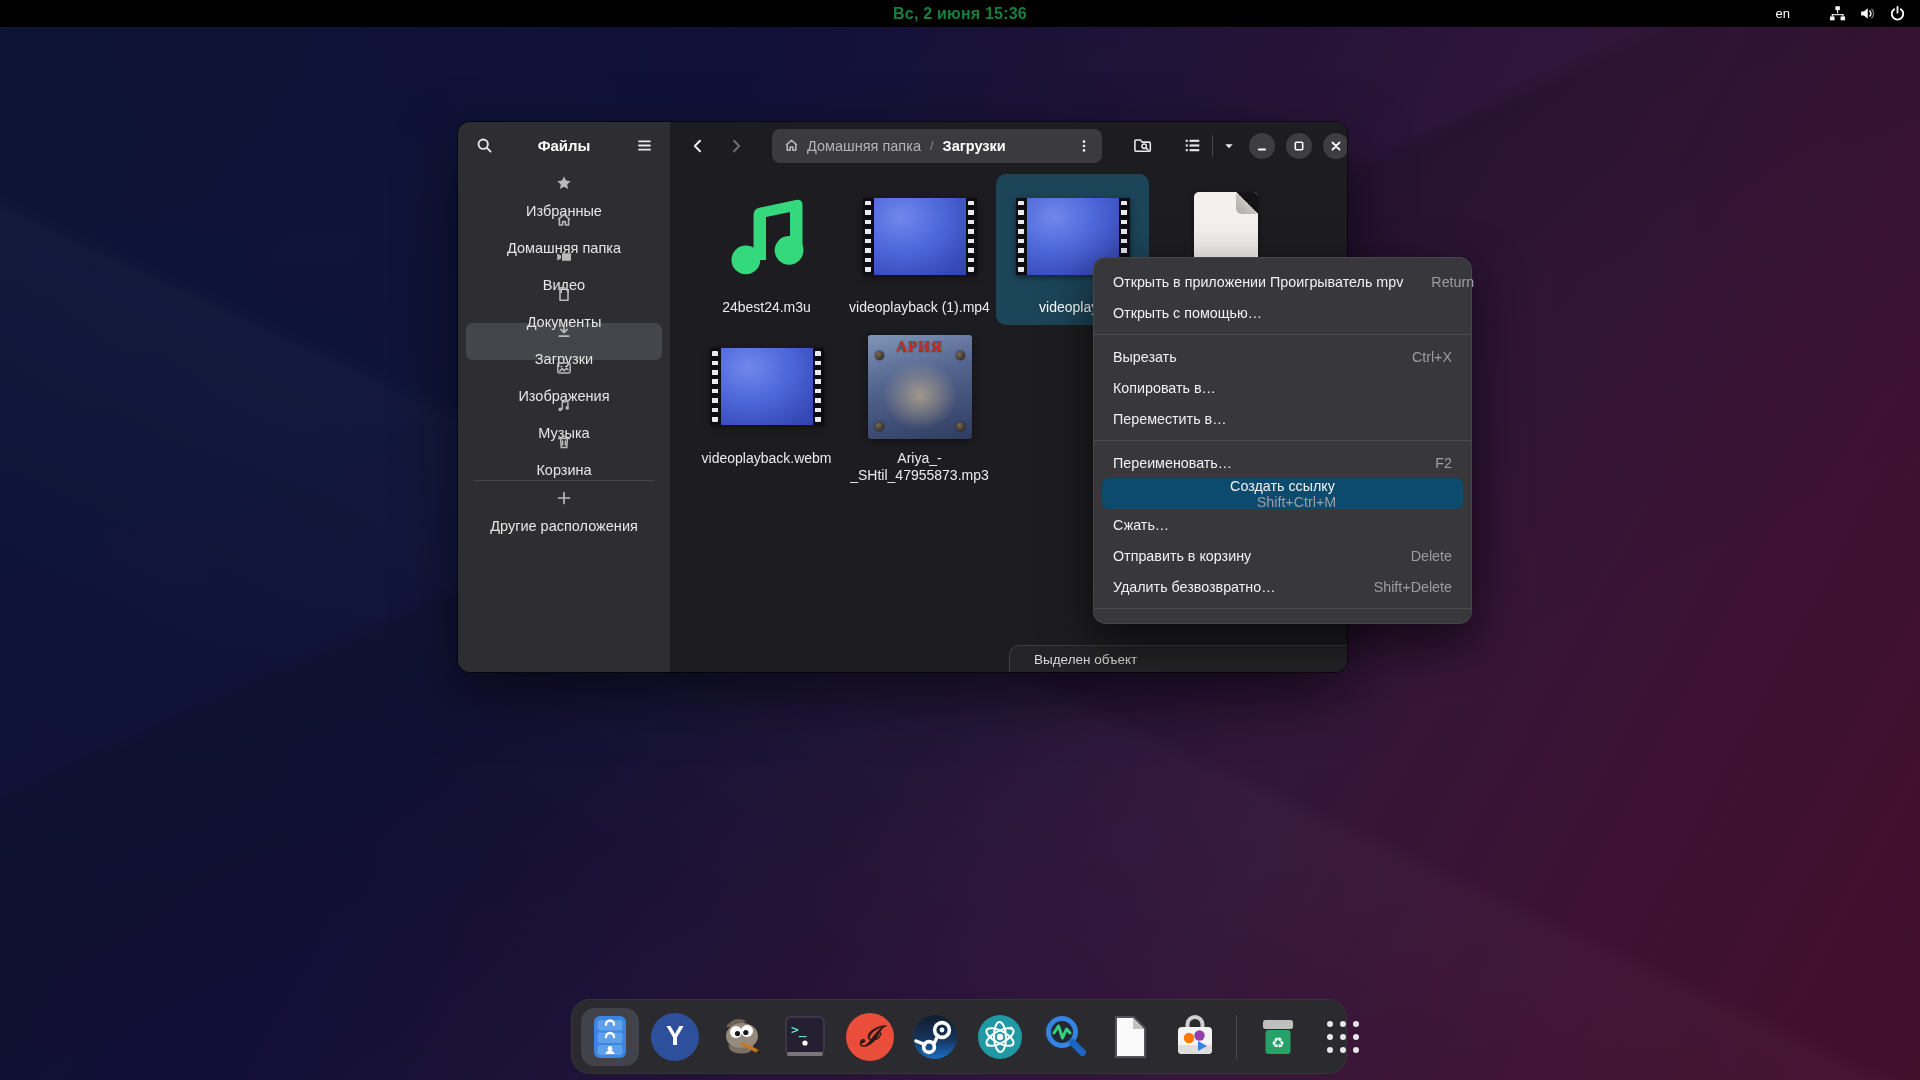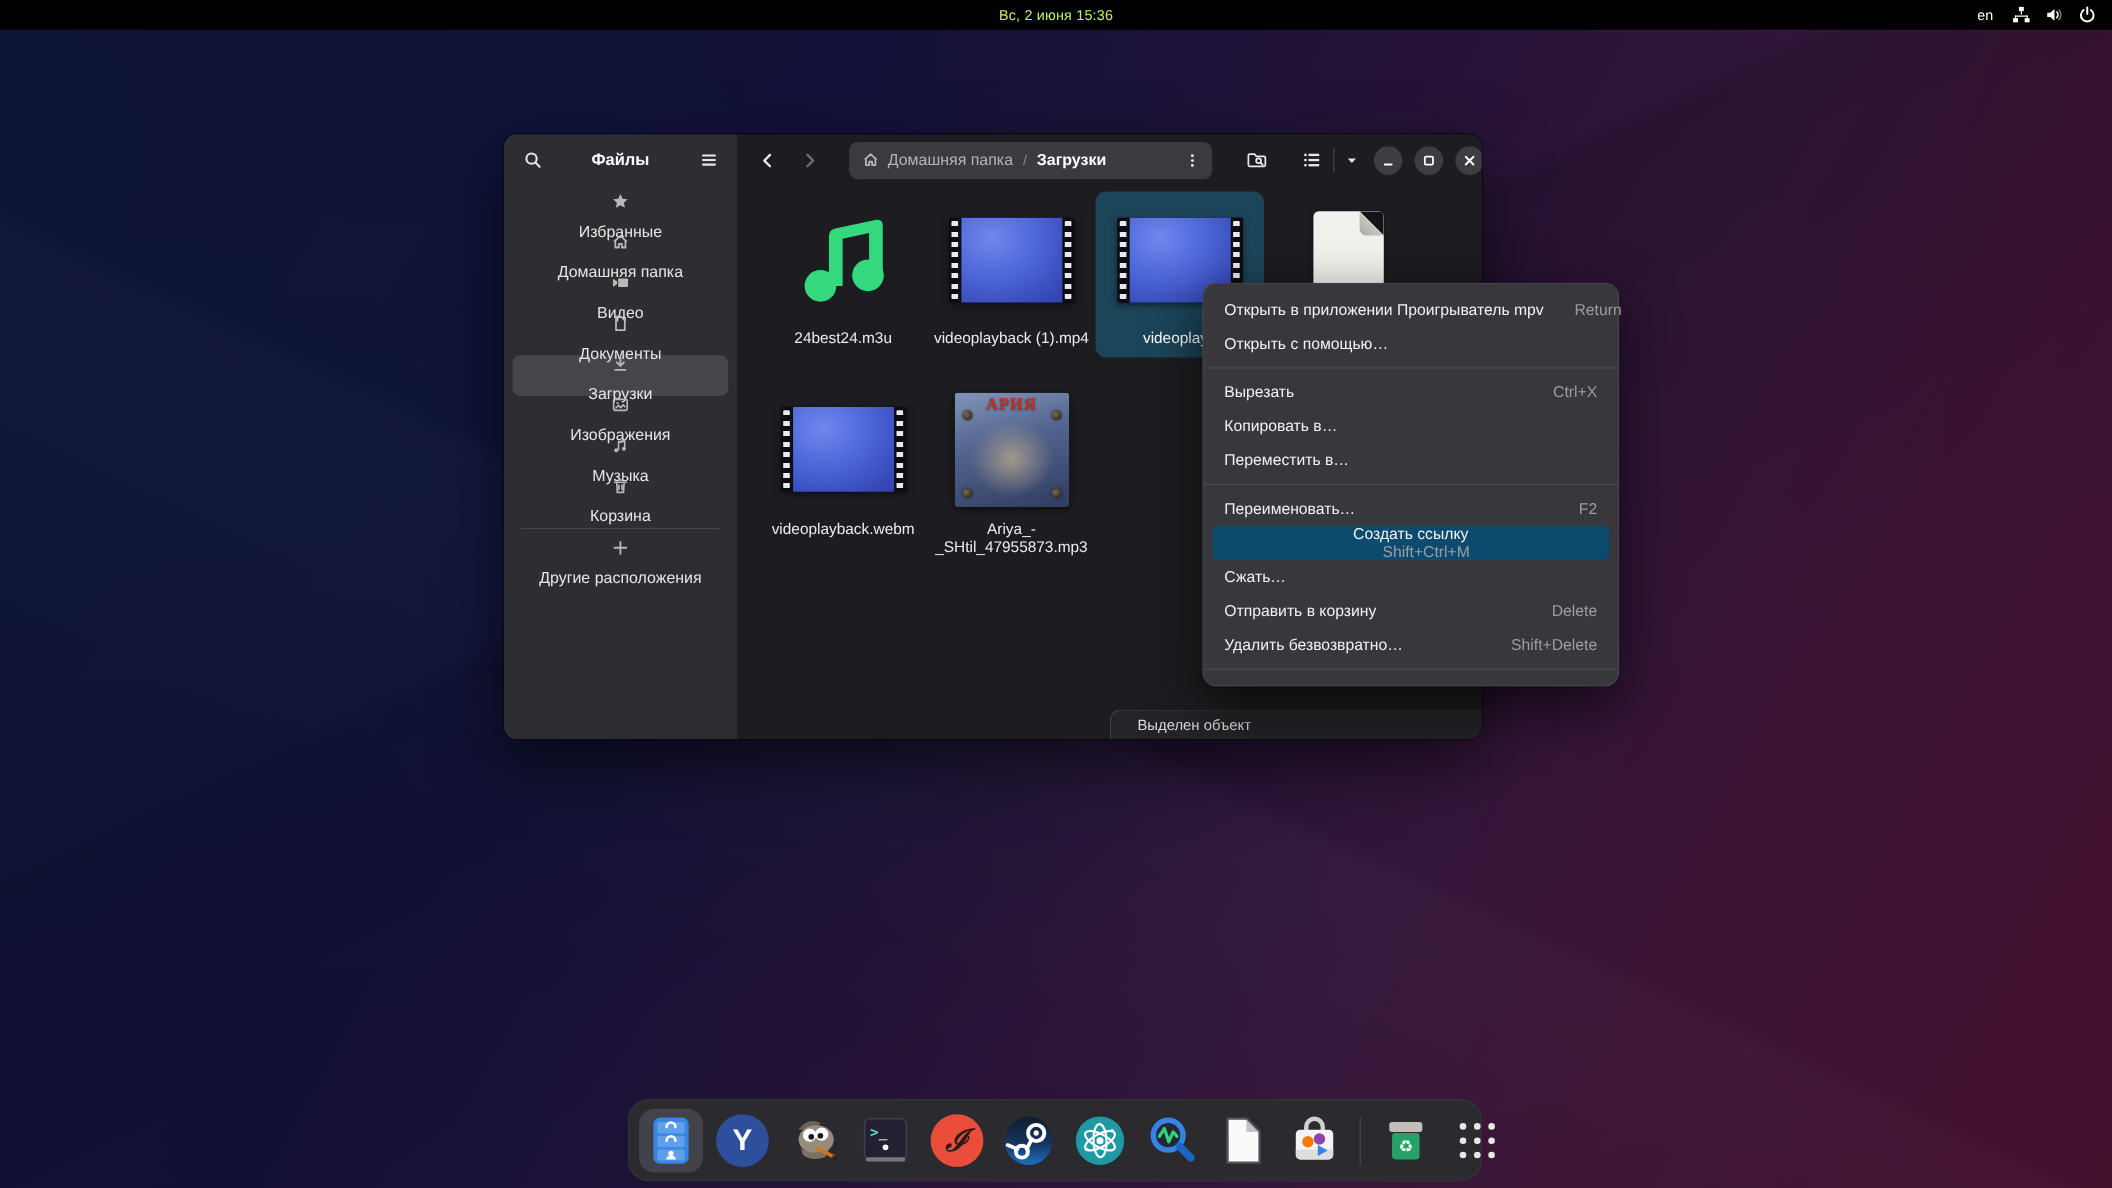--- a/index.html
+++ b/index.html
@@ -10,23 +10,23 @@
       radial-gradient(120% 90% at 12% 38%, rgba(13,21,56,.85) 0%, rgba(13,21,56,0) 55%),
       linear-gradient(118deg, #0e1434 0%, #131039 32%, #241337 52%, #33163a 68%, #3e1233 84%, #43102c 100%);
   }
   #desktop::before{ content:""; position:absolute; inset:0;
       background:linear-gradient(205deg, rgba(255,255,255,0) 55%, rgba(255,255,255,.02) 56%, rgba(255,255,255,0) 75%),
                  linear-gradient(155deg, rgba(0,0,0,0) 40%, rgba(0,0,0,.12) 41%, rgba(0,0,0,0) 70%); }
 
   
   .topbar { position:absolute; left:0; top:0; width:1920px; height:27px; background:#000;
     display:flex; align-items:center; justify-content:center; z-index:200; }
-  .topbar .clock { color:#bef264; font-size:13px; font-weight:400; letter-spacing:.2px; }
+  .topbar .clock { color:#15803d; font-size:16px; font-weight:700; letter-spacing:.2px; }
   .topbar .status { position:absolute; right:14px; top:0; height:27px; display:flex; align-items:center; gap:13px; }
-  .topbar .kbd { color:#fff; font-size:13px; margin-right:4px; }
+  .topbar .kbd { color:#fff; font-size:13px; margin-right:26px; }
   .topbar svg { display:block; }
 
   
   .window { position:absolute; left:458px; top:122px; width:889px; height:550px;
     border-radius:12px; box-shadow:0 22px 60px rgba(0,0,0,.55), 0 0 0 1px rgba(0,0,0,.55);
     overflow:hidden; z-index:20; display:flex; }
   .sidebar { width:212px; background:#2e2e32; flex:none; position:relative; }
   .sb-header { height:47px; display:flex; align-items:center; padding:0 10px; }
   .sb-title { flex:1; text-align:center; color:#fff; font-size:15px; font-weight:700; }
   .sb-btn { width:32px; height:32px; border-radius:7px; display:flex; align-items:center; justify-content:center; color:#e8e8e8; }
@@ -50,21 +50,21 @@
   .kebab-btn { margin-left:auto; width:28px; height:28px; border-radius:6px; display:flex; align-items:center; justify-content:center; color:#eee; }
   .tool-btn { width:36px; height:34px; border-radius:7px; display:flex; align-items:center; justify-content:center; color:#e8e8e8; }
   .view-group { display:flex; align-items:center; margin-left:8px; }
   .view-divider { width:1px; height:22px; background:#47474c; margin:0 2px; }
   .win-controls { margin-left:auto; display:flex; align-items:center; gap:11px; }
   .wc-btn { width:26px; height:26px; border-radius:50%; background:#3d3d42; color:#fff;
     display:flex; align-items:center; justify-content:center; }
 
   
   .grid { position:absolute; left:20px; top:52px; width:620px;
-    display:grid; grid-template-columns:repeat(4,153px); row-gap:22px; justify-items:stretch; }
+    display:grid; grid-template-columns:repeat(4,153px); justify-items:stretch; }
   .tile { padding:6px 4px 8px; border-radius:10px; display:flex; flex-direction:column; align-items:center; }
   .tile.selected { background:#1c4559; }
   .icon-box { height:112px; display:flex; align-items:center; justify-content:center; }
   .f-label { margin-top:7px; max-width:145px; text-align:center; color:#ececec; font-size:14px;
     line-height:17.5px; overflow-wrap:anywhere; }
   .film { width:114px; height:77px; background:#0d0d13; display:flex; border-radius:2px;
     box-shadow:0 2px 6px rgba(0,0,0,.5); }
   .film .strip { width:11px; padding:3px 2.5px; background:#0c0c12; }
   .film .strip i { display:block; height:100%;
     background:repeating-linear-gradient(180deg,#e9e9f2 0 4.5px,rgba(0,0,0,0) 4.5px 9.5px); border-radius:1px; }

